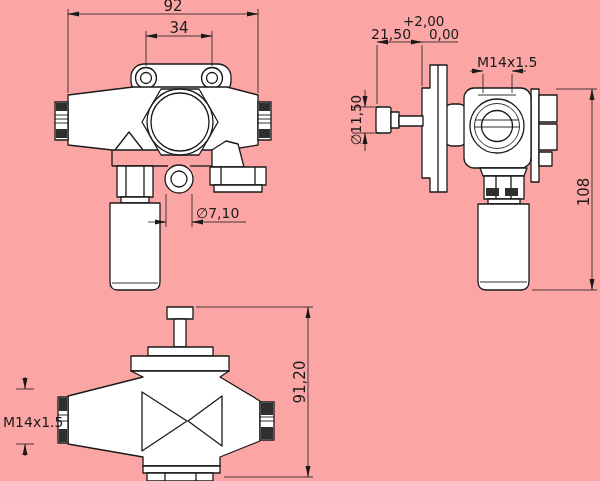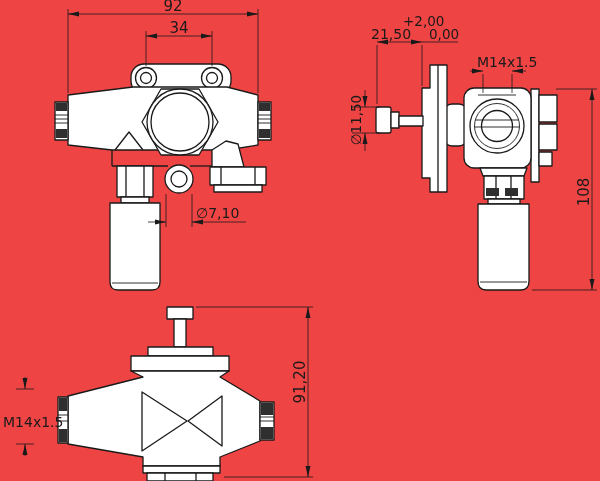--- a/index.html
+++ b/index.html
@@ -1,16 +1,16 @@
 <!DOCTYPE html>
 <html><head>
 <meta charset="utf-8">
 <style>
   html,body{margin:0;padding:0;background:#ffffff;}
-  .sheet{width:600px;height:481px;background:#ef4444;overflow:hidden;position:relative;}
+  .sheet{width:600px;height:481px;background:#fca5a5;overflow:hidden;position:relative;}
   svg{display:block;font-family:"DejaVu Sans", sans-serif;}
   .part{fill:#ffffff;stroke:#1a1a1a;stroke-width:1.3;stroke-linejoin:round;}
   .partline{fill:none;stroke:#1a1a1a;stroke-width:1.3;stroke-linejoin:round;}
   .thin{fill:none;stroke:#1a1a1a;stroke-width:0.9;}
   .thread{fill:#2f2f2f;stroke:none;}
   .dim{fill:none;stroke:#1a1a1a;stroke-width:0.8;}
   .arr{fill:#1a1a1a;stroke:none;}
   .dtxt{fill:#1a1a1a;font-size:15px;}
   .dtxt-s{fill:#1a1a1a;font-size:13.5px;}
   .dtxt-m{fill:#1a1a1a;font-size:14px;}

